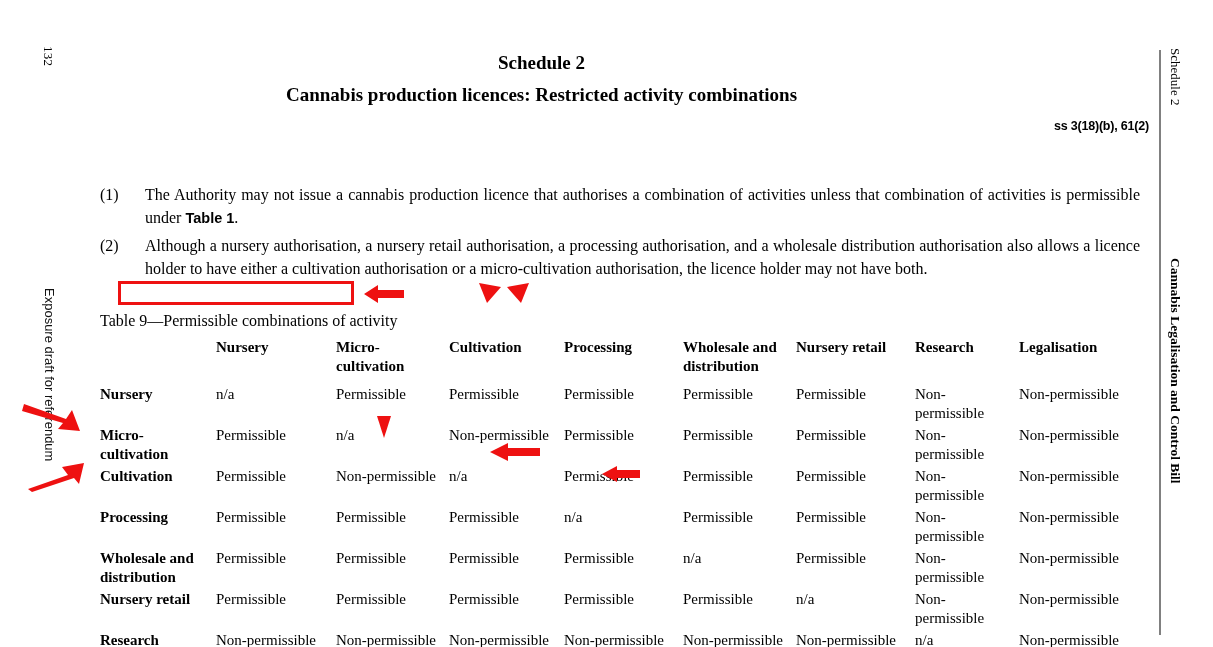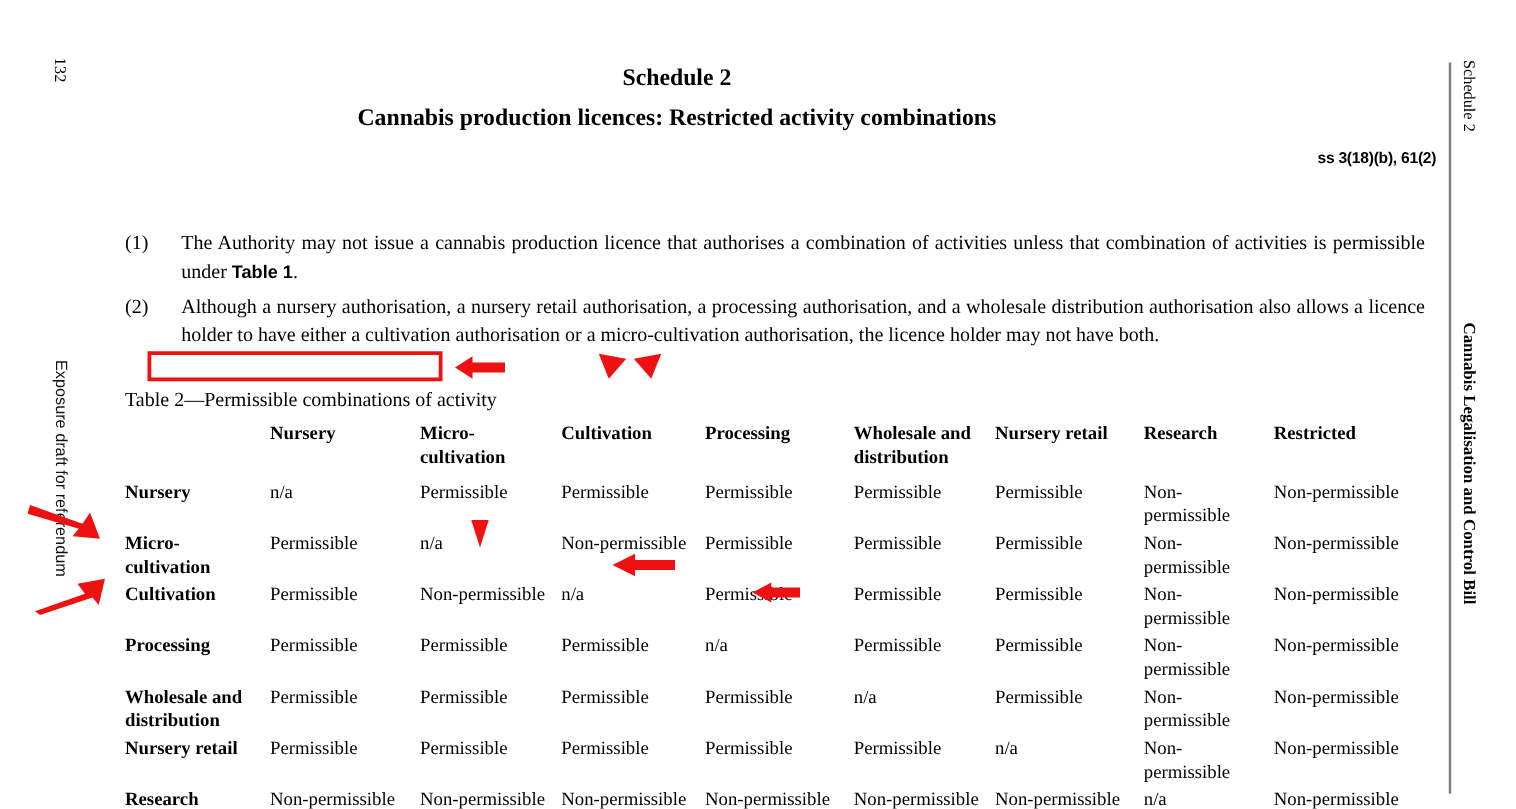--- a/index.html
+++ b/index.html
@@ -206,21 +206,21 @@
   <div class="para" id="para-1">
     <span class="num">(1)</span>
     <span class="txt"><span>The Authority may not issue a cannabis production licence that authorises a combination of activities unless that combination of activities is permissible under </span><span class="b">Table 1</span><span>.</span></span>
   </div>
 
   <div class="para" id="para-2">
     <span class="num">(2)</span>
     <span class="txt">Although a nursery authorisation, a nursery retail authorisation, a processing authorisation, and a wholesale distribution author­isation also allows a licence holder to have either a cultivation authorisation or a micro-cultivation authorisation, the licence holder may not have both.</span>
   </div>
 
-  <div id="table-caption">Table 2—Permissible combinations of activity</div>
+  <div id="table-caption">Table 9—Permissible combinations of activity</div>
 
   <table id="perm-table">
     <colgroup>
       <col class="c-lbl">
         <col class="c-nur">
         <col class="c-mic">
         <col class="c-cul">
       <col class="c-pro">
         <col class="c-who">
         <col class="c-nrt">
@@ -230,21 +230,21 @@
     <thead>
       <tr>
         <th class="corner"></th>
         <th>Nursery</th>
         <th>Micro-cultivation</th>
         <th>Cultivation</th>
         <th>Processing</th>
         <th>Wholesale and distribution</th>
         <th>Nursery retail</th>
         <th>Research</th>
-        <th>Restricted</th>
+        <th>Legalisation</th>
       </tr>
     </thead>
     <tbody id="table-body">
         <tr>
           <th class="rowhead">Nursery</th>
           <td>n/a</td>
           <td>Permissible</td>
           <td>Permissible</td>
           <td>Permissible</td>
           <td>Permissible</td>

